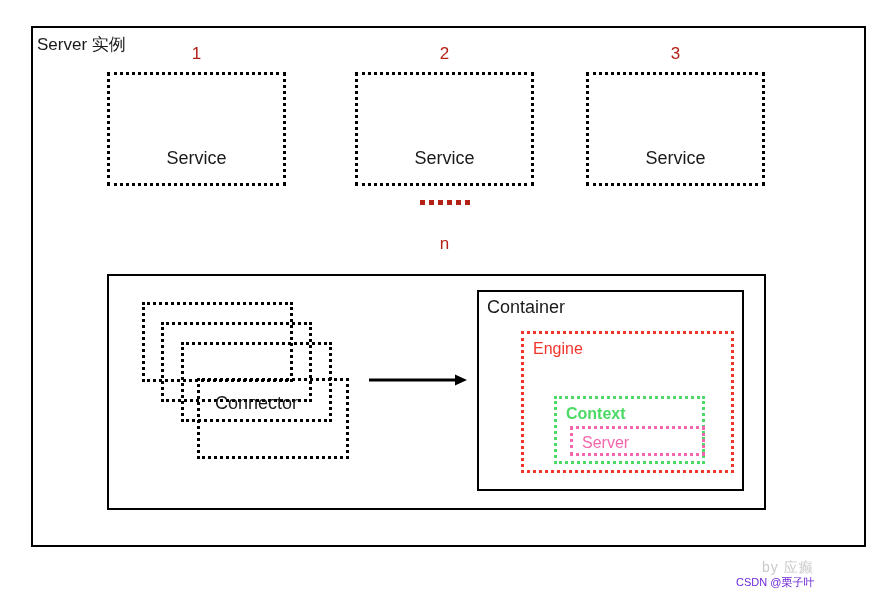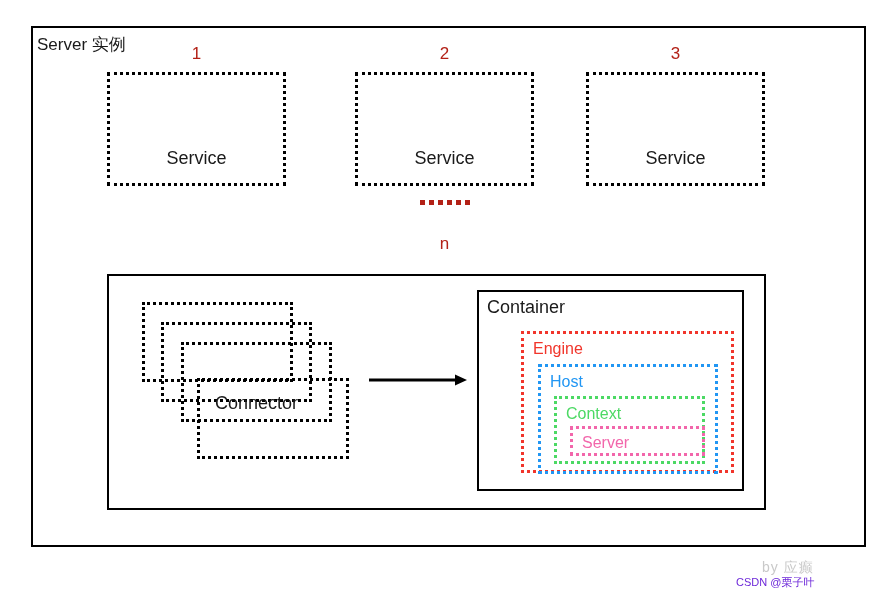--- a/index.html
+++ b/index.html
@@ -178,20 +178,21 @@
   }
   #engine-box > .nest-label { color: #f1352b; }
   #host-box {
     left: 538px; top: 364px; width: 180px; height: 110px;
     border-color: #2196f3;
   }
   #host-box > .nest-label { color: #2196f3; }
   #context-box {
     left: 554px; top: 396px; width: 151px; height: 68px;
     border-color: #4cd964;
+    font-weight: bold;
   }
   #context-box > .nest-label { color: #4cd964; }
   #wrapper-box {
     left: 570px; top: 426px; width: 135px; height: 30px;
     border-color: #f266ab;
   }
   #wrapper-box > .nest-label { color: #f266ab; top: 4px; }
 
   
   #watermark-primary {
@@ -251,23 +252,20 @@
     <line x1="0" y1="7" x2="88" y2="7" stroke="#000000" stroke-width="3"></line>
     <polygon points="86,1.5 98,7 86,12.5" fill="#000000"></polygon>
   </svg>
 
   <div class="abs" id="container-box"></div>
   <div class="abs" id="container-label">Container</div>
 
   <div class="abs nest-box" id="engine-box">
     <div class="nest-label">Engine</div>
   </div>
-  <div class="abs nest-box" id="host-box">
-    <div class="nest-label">Host</div>
-  </div>
   <div class="abs nest-box" id="context-box">
     <div class="nest-label">Context</div>
   </div>
   <div class="abs nest-box" id="wrapper-box">
     <div class="nest-label">Server</div>
   </div>
 
   <div class="abs" id="watermark-secondary">CSDN @栗子叶</div>
   <div class="abs" id="watermark-primary">by 应癫</div>
 

